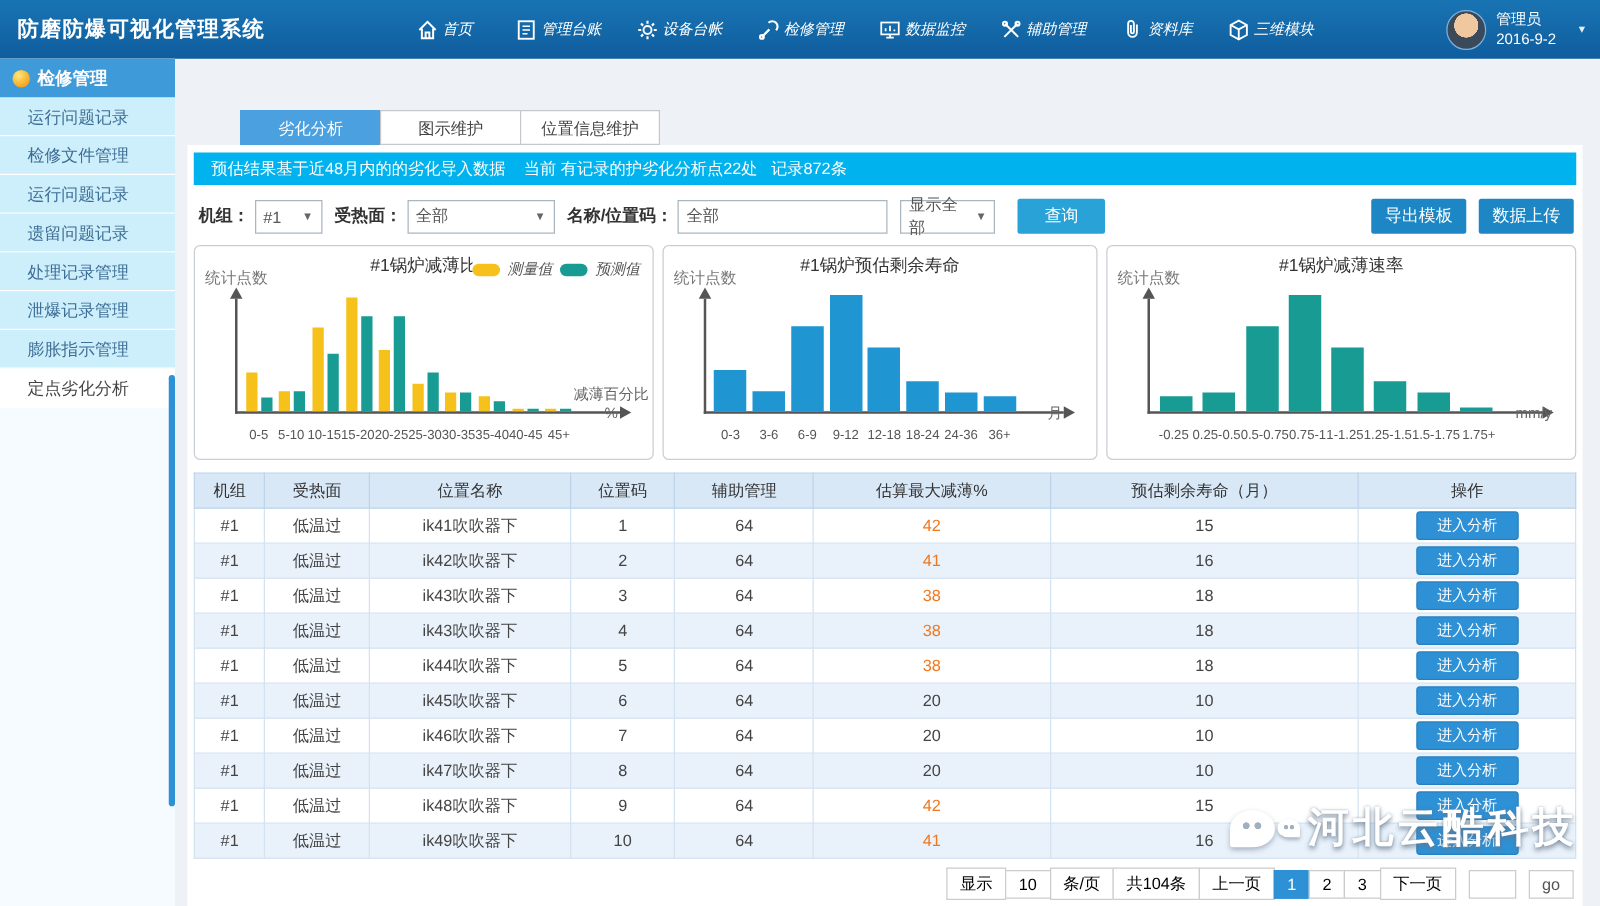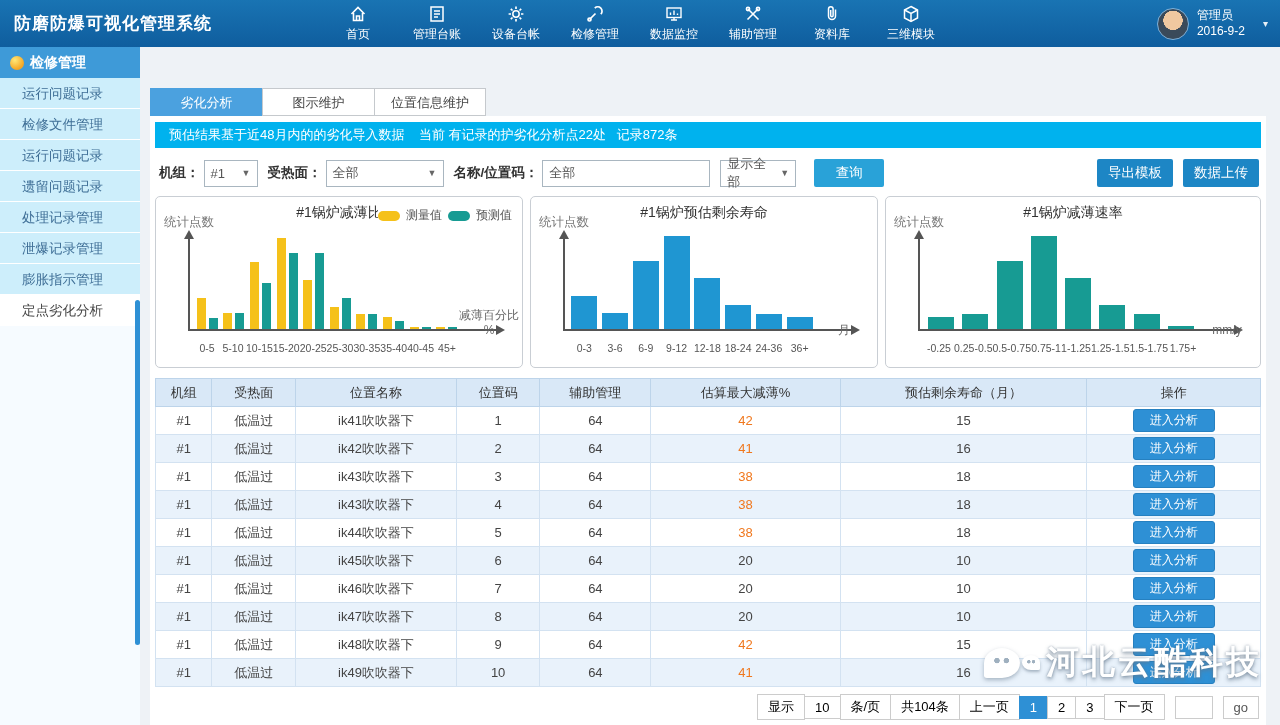--- a/index.html
+++ b/index.html
@@ -4,22 +4,22 @@
 <style>
   * { box-sizing: border-box; margin: 0; padding: 0; }
   body { font-family: "Liberation Sans", "DejaVu Sans", sans-serif; background:#dfe5ea; }
   .app { position:relative; width:1280px; height:725px; background:#eef2f6; overflow:hidden; }
 
   
   .navbar { position:relative; height:47px; display:flex; align-items:center;
             background:linear-gradient(180deg,#1974b3 0%, #0f5d9e 100%); color:#fff; }
   .nav-title { margin-left:14px; font-size:17px; font-weight:bold; letter-spacing:1px; white-space:nowrap; }
   .nav-items { display:flex; gap:27px; margin-left:120px; }
-  .nav-item { display:flex; flex-direction:column; align-items:center; gap:2px;
-              min-width:52px; font-size:12px; cursor:pointer; }
+  .nav-item { display:flex; align-items:center; gap:2px;
+              min-width:52px; font-size:12px; cursor:pointer;font-style:italic; }
   .nav-icon svg { width:20px; height:20px; display:block; color:#fff; }
   .nav-user { margin-left:auto; margin-right:12px; display:flex; align-items:center; gap:8px; cursor:pointer; }
   .avatar { width:32px; height:32px; border-radius:50%;
             background:radial-gradient(circle at 50% 38%, #f0c8a0 0 40%, #3a4a5a 41%); border:1px solid #7fb0d8; }
   .user-meta { font-size:12px; line-height:1.3; }
   .caret { font-size:10px; margin-left:10px; opacity:.9; }
 
   
   .sidebar { position:absolute; left:0; top:47px; bottom:0; width:140px; background:#f6fbff; }
   .side-header { height:31px; background:#3e9ad8; color:#fff; font-size:14px; font-weight:bold;
@@ -27,21 +27,21 @@
   .ball { width:14px; height:14px; border-radius:50%;
           background:radial-gradient(circle at 35% 30%, #ffe878, #f5a623 70%); display:inline-block; }
   .side-item { height:31px; line-height:31px; padding-left:22px; font-size:13.5px; color:#3e6e96;
                background:#cdeefb; border-bottom:1px solid #ffffff; cursor:pointer; }
   .side-item.active { background:#ffffff; color:#444; }
   .side-accent { position:absolute; left:135px; top:300px; width:5px; height:345px;
                  background:#2e90d5; border-radius:4px; z-index:5; }
 
   
   .main { position:absolute; left:140px; top:47px; right:0; bottom:0; padding:0 14px 0 10px; }
-  .tabs { display:flex; margin-top:41px; }
+  .tabs { display:flex; margin-top:41px;margin-left:42px; }
   .tab { width:112px; height:28px; line-height:27px; text-align:center; background:#fff;
          border:1px solid #c5c9cd; border-right:none; font-size:13px; color:#444; cursor:pointer; }
   .tab:last-child { border-right:1px solid #c5c9cd; }
   .tab.active { background:#4ba1df; border-color:#4ba1df; color:#fff; }
   .content-card { background:#fff; padding:6px 5px 0 5px; }
 
   .notice { height:26px; line-height:26px; background:#00b2ee; color:#fff; font-size:13px;
             padding-left:14px; white-space:pre; overflow:hidden; }
 
   
@@ -62,21 +62,21 @@
   .btn-export, .btn-upload { width:76px; height:28px; background:#1d86c5; border-radius:2px; margin-left:10px; }
 
   
   .charts { display:flex; gap:7px; margin-top:9px; }
   .chart-panel { position:relative; height:172px; background:#fff; border:1px solid #c9ced4; border-radius:5px; }
   .chart-panel:nth-child(1){ width:368px; }
   .chart-panel:nth-child(2){ width:348px; }
   .chart-panel:nth-child(3){ flex:1; }
   .chart-title { position:absolute; top:7px; left:0; width:100%; text-align:center; font-size:14px; color:#333; }
   .legend { position:absolute; top:10px; right:10px; display:flex; gap:6px; align-items:center;
-            font-size:12px; color:#555; background:#fff; }
+            font-size:12px; color:#555; background:#fff;font-style:italic; }
   .swatch { width:22px; height:10px; border-radius:5px; display:inline-block; }
   .yaxis-label { position:absolute; left:8px; top:17px; font-size:12.5px; color:#777; }
   .yaxis-line { position:absolute; left:32px; top:42px; bottom:36px; width:2px; background:#555; }
   .yaxis-arrow { position:absolute; left:28px; top:33px; width:0; height:0;
                  border-left:5px solid transparent; border-right:5px solid transparent; border-bottom:9px solid #555; }
   .xaxis-line { position:absolute; left:32px; right:26px; bottom:36px; height:2px; background:#555; }
   .xaxis-arrow { position:absolute; right:17px; bottom:32px; width:0; height:0;
                  border-top:5px solid transparent; border-bottom:5px solid transparent; border-left:9px solid #555; }
   .plot { position:absolute; left:38px; right:62px; bottom:38px; height:100px;
           display:flex; align-items:flex-end; }

